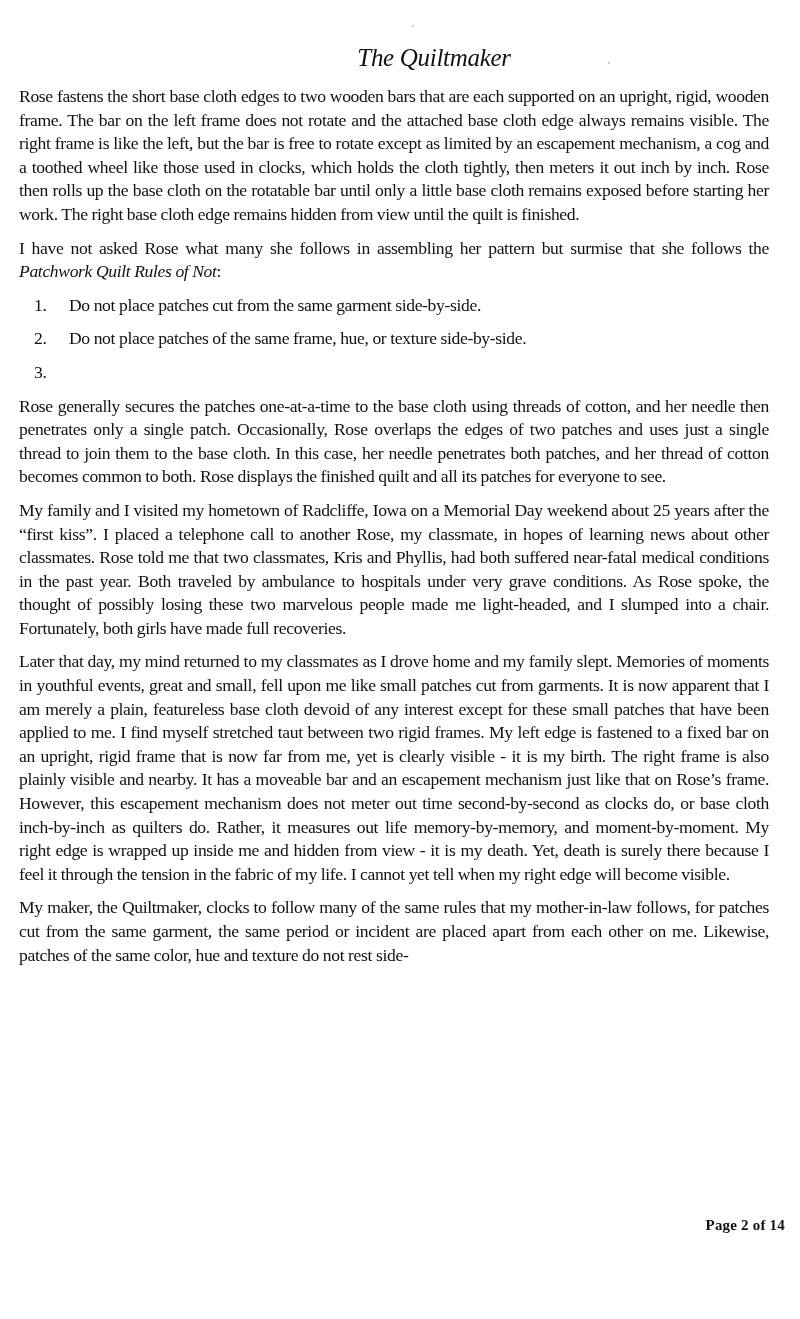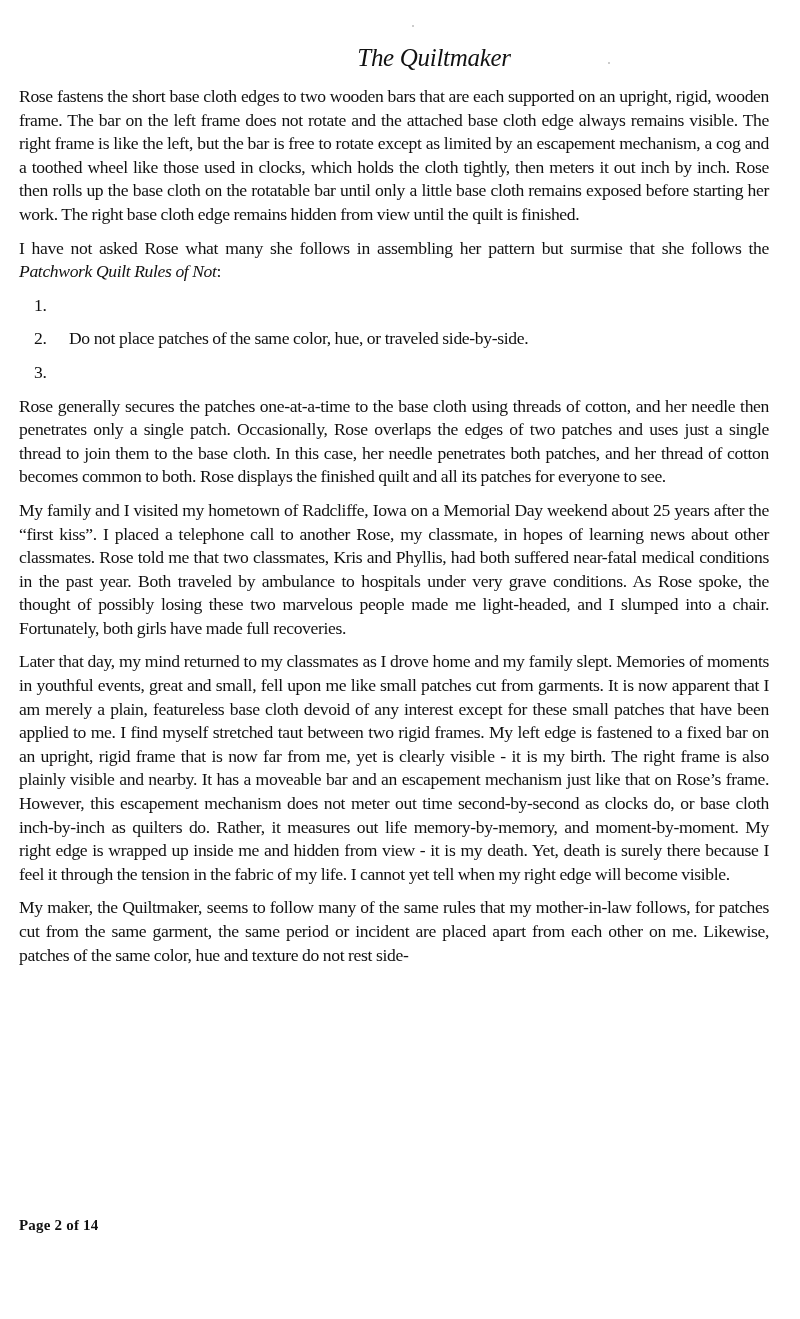--- a/index.html
+++ b/index.html
@@ -63,21 +63,21 @@
       box-sizing: content-box;
       flex: 0 0 auto;
     }
     .rules-list .num::after { content: "."; }
     .italic { font-style: italic; }
     .footer {
       position: absolute;
       left: 0;
       width: 766px;
       top: 1217px;
-      text-align: left;
+      text-align: right;
       font-size: 15px;
       font-weight: bold;
       letter-spacing: 0.2px;
     }
     .speck {
       position: absolute;
       width: 2px;
       height: 2px;
       background: #bbbbbb;
       border-radius: 1px;
@@ -90,37 +90,38 @@
   <h1 class="title">The Quiltmaker</h1>
 
   <div class="body-text">
     <p class="para">Rose fastens the short base cloth edges to two wooden bars that are each supported on an upright, rigid, wooden frame.  The bar on the left frame does not rotate and the attached base cloth edge always remains visible.  The right frame is like the left, but the bar is free to rotate except as limited by an escapement mechanism, a cog and a toothed wheel like those used in clocks, which holds the cloth tightly, then meters it out inch by inch.  Rose then rolls up the base cloth on the rotatable bar until only a little base cloth remains exposed before starting her work.  The right base cloth edge remains hidden from view until the quilt is finished.</p>
 
     <p class="para"><span>I have not asked Rose what many she follows in assembling her pattern but surmise that she follows the </span><span class="italic">Patchwork Quilt Rules of Not</span><span>:</span></p>
 
     <ol class="rules-list">
       <li>
         <span class="num">1</span>
+        <span>Do not place patches cut from the same garment side-by-side.</span>
       </li>
       <li>
         <span class="num">2</span>
-        <span>Do not place patches of the same color, hue, or traveled side-by-side.</span>
+        <span>Do not place patches of the same frame, hue, or texture side-by-side.</span>
       </li>
       <li>
         <span class="num">3</span>
       </li>
     </ol>
 
     <p class="para">Rose generally secures the patches one-at-a-time to the base cloth using threads of cotton, and her needle then penetrates only a single patch.  Occasionally, Rose overlaps the edges of two patches and uses just a single thread to join them to the base cloth.  In this case, her needle penetrates both patches, and her thread of cotton becomes common to both.  Rose displays the finished quilt and all its patches for everyone to see.</p>
 
     <p class="para">My family and I visited my hometown of Radcliffe, Iowa on a Memorial Day weekend about 25 years after the “first kiss”.  I placed a telephone call to another Rose, my classmate, in hopes of learning news about other classmates.  Rose told me that two classmates, Kris and Phyllis, had both suffered near-fatal medical conditions in the past year.  Both traveled by ambulance to hospitals under very grave conditions.  As Rose spoke, the thought of possibly losing these two marvelous people made me light-headed, and I slumped into a chair. Fortunately, both girls have made full recoveries.</p>
 
     <p class="para">Later that day, my mind returned to my classmates as I drove home and my family slept. Memories of moments in youthful events, great and small, fell upon me like small patches cut from garments.  It is now apparent that I am merely a plain, featureless base cloth devoid of any interest except for these small patches that have been applied to me.  I find myself stretched taut between two rigid frames.  My left edge is fastened to a fixed bar on an upright, rigid frame that is now far from me, yet is clearly visible - it is my birth.  The right frame is also plainly visible and nearby.  It has a moveable bar and an escapement mechanism just like that on Rose’s frame.  However, this escapement mechanism does not meter out time second-by-second as clocks do, or base cloth inch-by-inch as quilters do.  Rather, it measures out life memory-by-memory, and moment-by-moment.  My right edge is wrapped up inside me and hidden from view - it is my death.  Yet, death is surely there because I feel it through the tension in the fabric of my life.  I cannot yet tell when my right edge will become visible.</p>
 
-    <p class="para">My maker, the Quiltmaker, seems to follow many of the same rules that my mother-in-law follows, for patches cut from the same garment, the same period or incident are placed apart from each other on me.  Likewise, patches of the same color, hue and texture do not rest side-</p>
+    <p class="para">My maker, the Quiltmaker, clocks to follow many of the same rules that my mother-in-law follows, for patches cut from the same garment, the same period or incident are placed apart from each other on me.  Likewise, patches of the same color, hue and texture do not rest side-</p>
   </div>
 
   <div class="footer">Page 2 of 14</div>
 </div>
 
 <span class="speck" style="left:412px;top:25px;"></span>
 <span class="speck" style="left:608px;top:62px;"></span>
 <span class="speck" style="left:668px;top:552px;"></span>
 
 </body></html>

